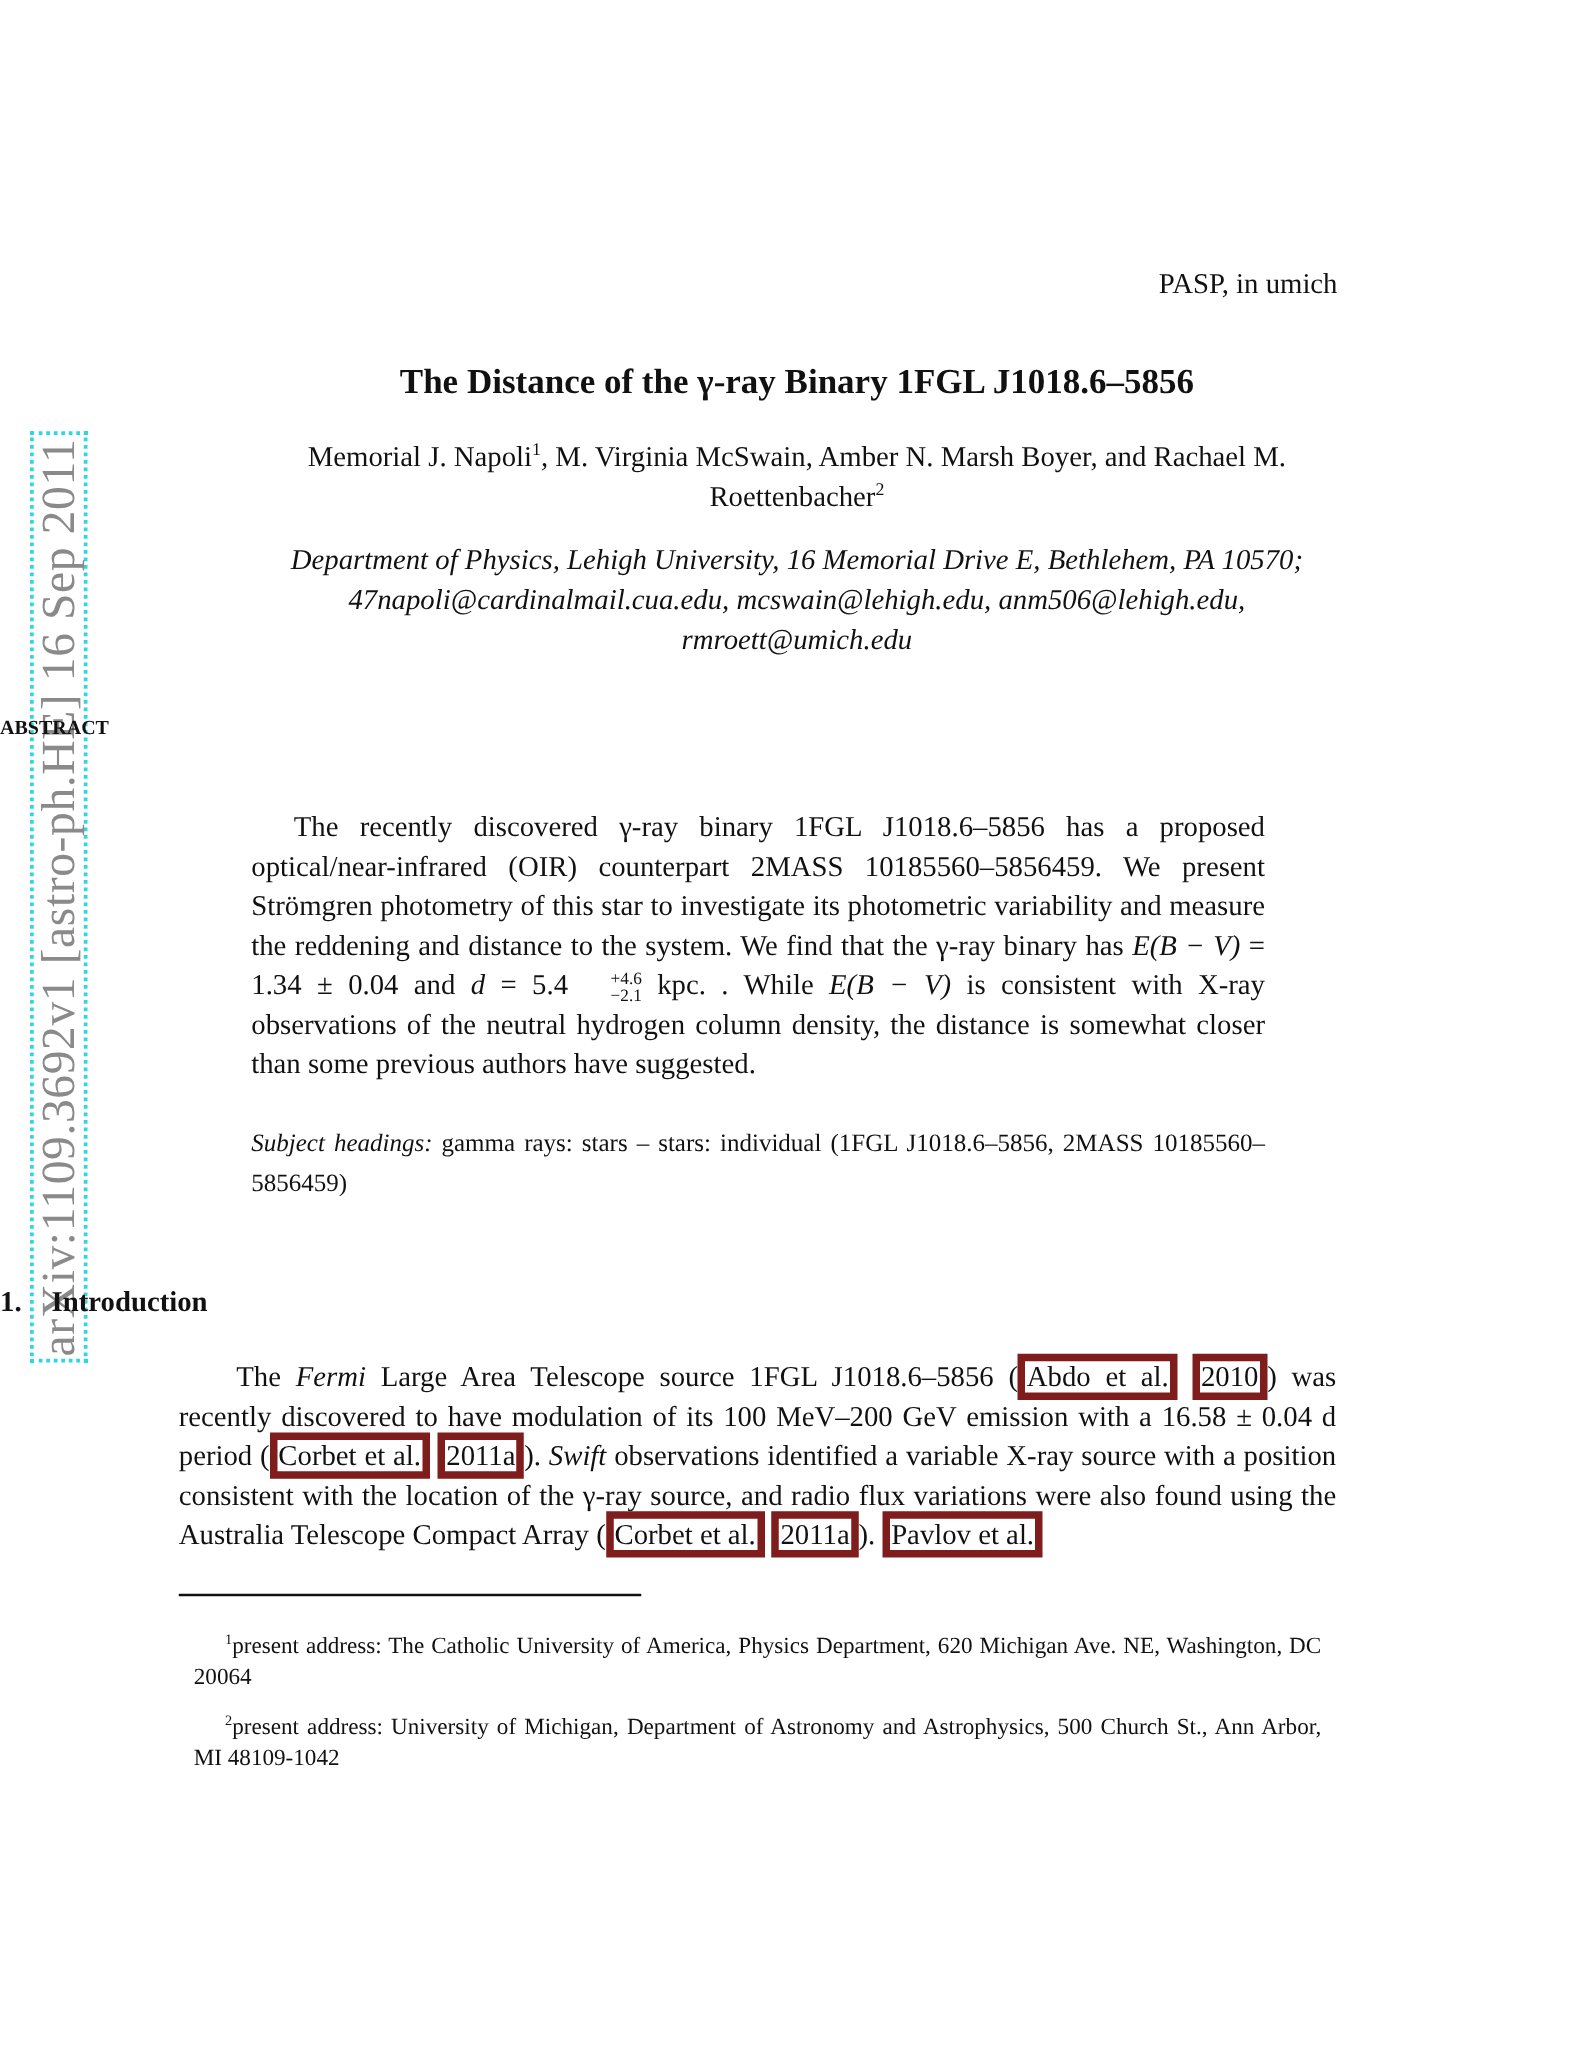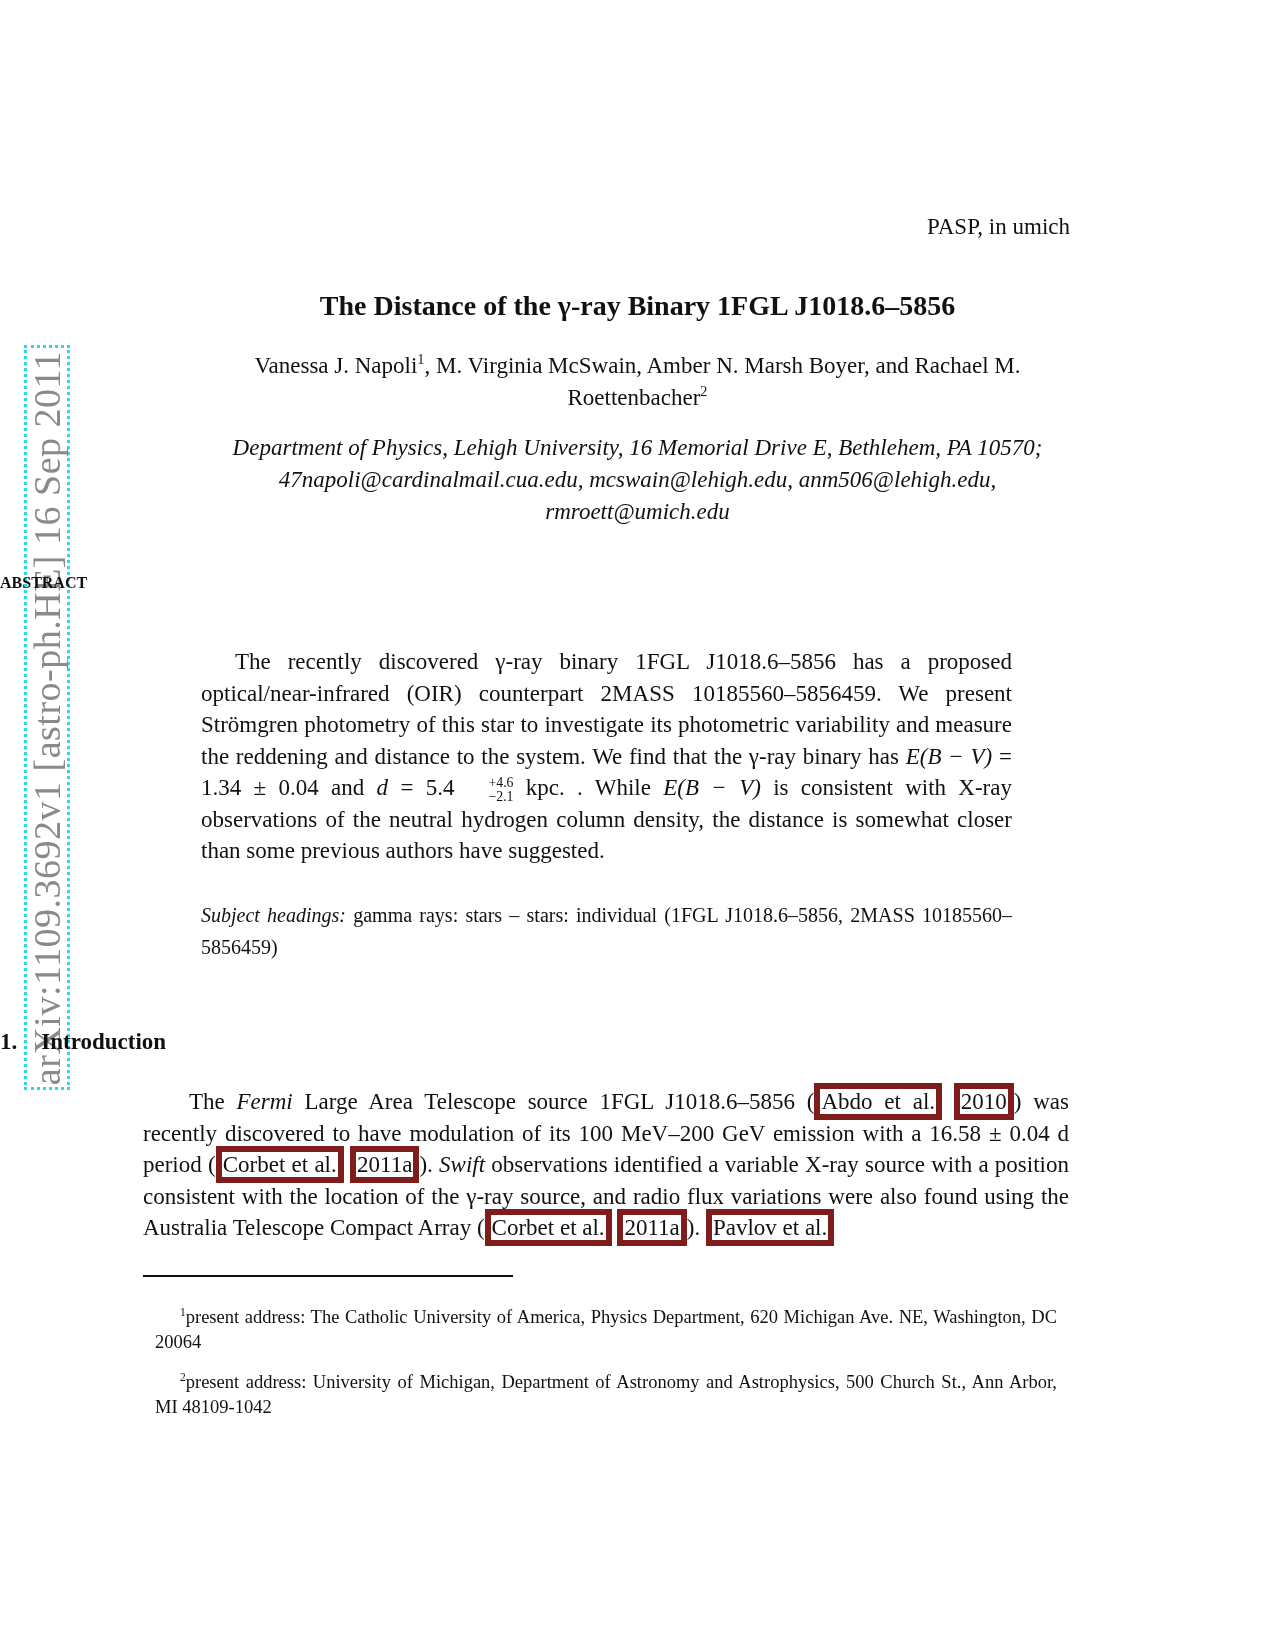--- a/index.html
+++ b/index.html
@@ -83,21 +83,21 @@
 
 <div class="arxiv-stamp">
   <span>arXiv:1109.3692v1  [astro-ph.HE]  16 Sep 2011</span>
 </div>
 
 <div class="status-line">PASP, in umich</div>
 
 <div class="title">The Distance of the γ-ray Binary 1FGL J1018.6–5856</div>
 
 <div class="authors">
-  <div><span>Vanessa J. Napoli</span><sup>1</sup><span>, M. Virginia McSwain, Amber N. Marsh Boyer, and Rachael M.</span></div>
+  <div><span>Memorial J. Napoli</span><sup>1</sup><span>, M. Virginia McSwain, Amber N. Marsh Boyer, and Rachael M.</span></div>
   <div><span>Roettenbacher</span><sup>2</sup></div>
 </div>
 
 <div class="affil">
   <div>Department of Physics, Lehigh University, 16 Memorial Drive E, Bethlehem, PA 10570;</div>
   <div>47napoli@cardinalmail.cua.edu, mcswain@lehigh.edu, anm506@lehigh.edu,</div>
   <div>rmroett@umich.edu</div>
 </div>
 
 <div class="abs-head">ABSTRACT</div>

